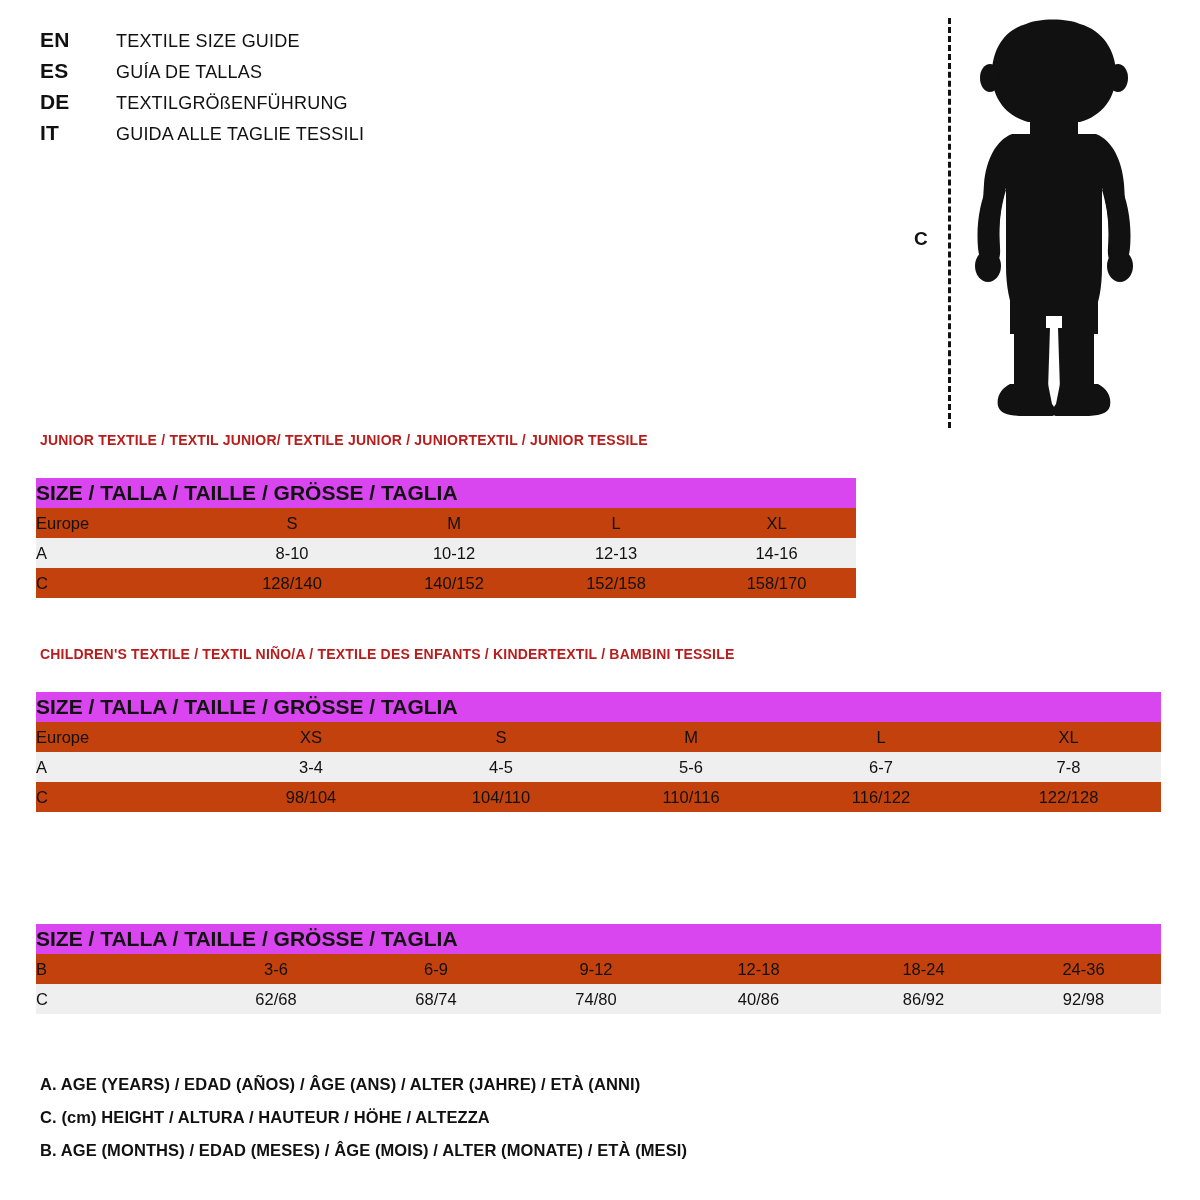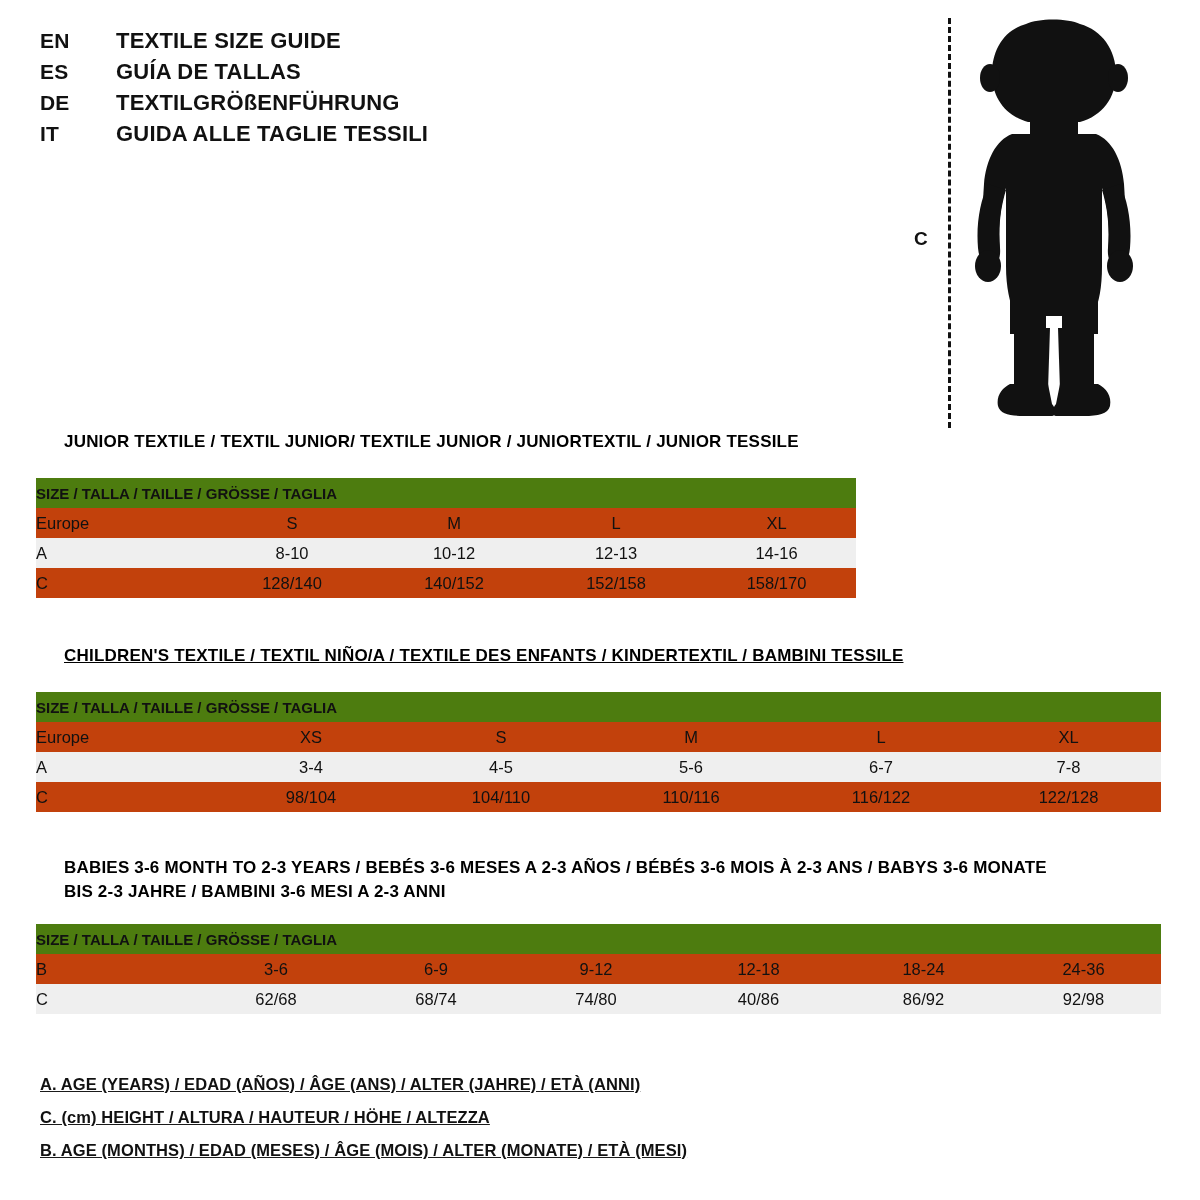--- a/index.html
+++ b/index.html
@@ -36,22 +36,22 @@
     height: 31px;
   }
   .lang-code {
     width: 76px;
     font-size: 21px;
     font-weight: bold;
     letter-spacing: 0.2px;
     color: #111;
   }
   .lang-title {
-    font-size: 22px;
-    font-weight: bold;
+    font-size: 18px;
+    font-weight: normal;
     letter-spacing: 0.2px;
     color: #111;
   }
 
   
   .figure-wrap {
     position: absolute;
     left: 900px;
     top: 10px;
     width: 260px;
@@ -76,49 +76,48 @@
   .kid-svg {
     position: absolute;
     left: 52px;
     top: 6px;
   }
 
   
   .section-title {
     position: absolute;
     left: 40px;
-    font-size: 17px;
+    font-size: 14px;
     font-weight: bold;
     letter-spacing: 0.2px;
-    color: #000000;
+    color: #b91c1c;
     white-space: nowrap;
-    margin-left: 24px;
   }
   .section-title.two-line {
     white-space: normal;
     line-height: 1.42;
     width: 1000px;
   }
 
   
   table.size-table {
     position: absolute;
     border-collapse: collapse;
     font-size: 16.5px;
     color: #111;
   }
   table.size-table td {
     padding: 0;
     height: 30px;
     vertical-align: middle;
   }
   .hdr-row td {
-    background: #4d7c0f;
-    font-weight: bold;
-    font-size: 15px;
+    background: #d946ef;
+    font-weight: bold;
+    font-size: 21px;
     padding-left: 8px;
     height: 29px;
   }
   .row-white td { background: #c2410c; }
   .row-gray td { background: #efefef; }
   .cell-label {
     padding-left: 8px;
     text-align: left;
     font-weight: normal;
   }
@@ -129,21 +128,20 @@
   .hdr-small td {
     font-weight: normal;
   }
 
   
   .footnotes {
     position: absolute;
     left: 40px;
     top: 1068px;
     width: 900px;
-    text-decoration: underline;
   }
   .footnote {
     font-size: 16.5px;
     font-weight: bold;
     color: #111;
     line-height: 2.0;
     letter-spacing: 0.1px;
   }
 </style>
 </head>
@@ -237,21 +235,21 @@
       <tr class="row-white">
         <td class="cell-label">C</td>
         <td class="cell-val">128/140</td>
         <td class="cell-val">140/152</td>
         <td class="cell-val">152/158</td>
         <td class="cell-val">158/170</td>
       </tr>
     </tbody>
   </table>
 
-  <div class="section-title" style="top:646px;text-decoration:underline;">CHILDREN'S TEXTILE / TEXTIL NIÑO/A / TEXTILE DES ENFANTS / KINDERTEXTIL / BAMBINI TESSILE</div>
+  <div class="section-title" style="top:646px;">CHILDREN'S TEXTILE / TEXTIL NIÑO/A / TEXTILE DES ENFANTS / KINDERTEXTIL / BAMBINI TESSILE</div>
 
   <table class="size-table" style="left:36px; top:692px; width:1125px;">
     <colgroup>
       <col style="width:180px">
       <col style="width:190px">
       <col style="width:190px">
       <col style="width:190px">
       <col style="width:190px">
       <col style="width:185px">
     </colgroup>
@@ -279,21 +277,20 @@
         <td class="cell-label">C</td>
         <td class="cell-val">98/104</td>
         <td class="cell-val">104/110</td>
         <td class="cell-val">110/116</td>
         <td class="cell-val">116/122</td>
         <td class="cell-val">122/128</td>
       </tr>
     </tbody>
   </table>
 
-  <div class="section-title two-line" style="top:856px;">BABIES 3-6 MONTH TO 2-3 YEARS / BEBÉS 3-6 MESES A 2-3 AÑOS / BÉBÉS 3-6 MOIS À 2-3 ANS / BABYS 3-6 MONATE BIS 2-3 JAHRE / BAMBINI 3-6 MESI A 2-3 ANNI</div>
 
   <table class="size-table" style="left:36px; top:924px; width:1125px;">
     <colgroup>
       <col style="width:160px">
       <col style="width:160px">
       <col style="width:160px">
       <col style="width:160px">
       <col style="width:165px">
       <col style="width:165px">
       <col style="width:155px">

